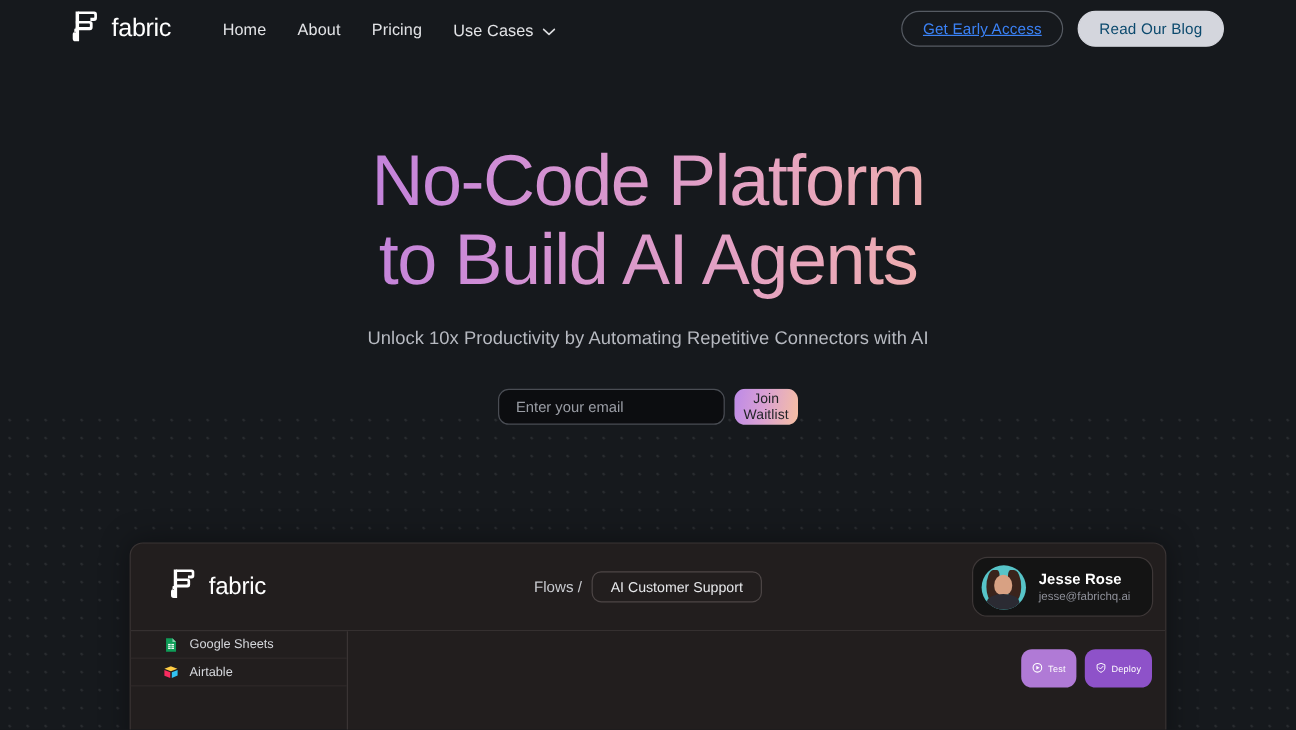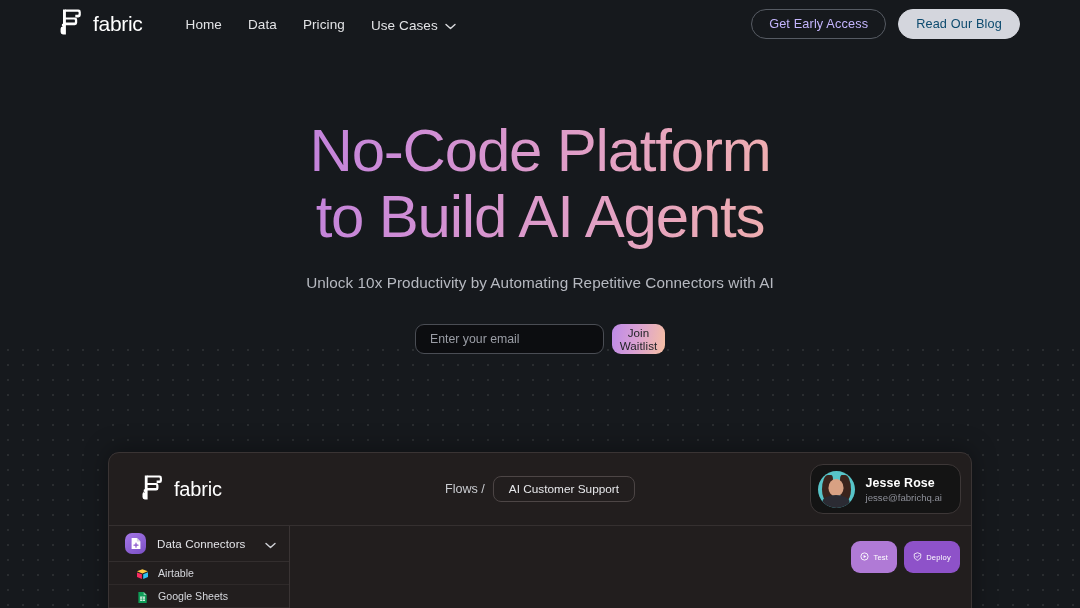--- a/index.html
+++ b/index.html
@@ -93,22 +93,23 @@
     font-size: 12.7px;
     letter-spacing: 0.15px;
     display: flex;
     align-items: center;
     justify-content: center;
     cursor: pointer;
     white-space: nowrap;
   }
   .pill-ghost {
     border: 1px solid #565b63;
-    color: #c4b5fd;
+    color: #3b82f6;
     background: transparent;
+    text-decoration: underline;
   }
   .pill-solid {
     background: #d4d6dd;
     color: #0c4a6e;
     border: 1px solid #d4d6dd;
   }
 
   
   #hero {
     position: absolute;
@@ -397,21 +398,21 @@
           <path d="M5.0 1.6 h2.9 v24.8 h-2.9 a2.4 2.4 0 0 1 -2.4 -2.4 v-3.2 a2.4 2.4 0 0 1 2.4 -2.4 h0.0 v-2.6 h-0.4 a0.7 0.7 0 0 0 -0.7 0.7 v1.9 a0.7 0.7 0 0 0 0.7 0.7 h0.4 z"></path>
           <path d="M5.2 9.4 h11.6 a2.4 2.4 0 0 1 2.4 2.4 v3.0 a2.4 2.4 0 0 1 -2.4 2.4 h-11.6 v-2.6 h11.0 a0.7 0.7 0 0 0 0.7 -0.7 v-1.7 a0.7 0.7 0 0 0 -0.7 -0.7 h-11.0 z"></path>
         </g>
       </svg>
     </span>
     <span class="brand-name">fabric</span>
   </div>
 
   <nav id="nav-links">
     <span class="nav-link">Home</span>
-    <span class="nav-link">Data</span>
+    <span class="nav-link">About</span>
     <span class="nav-link">Pricing</span>
     <span class="nav-link has-caret">
       <span>Use Cases</span>
       <span class="caret">
         <svg width="11" height="7" viewBox="0 0 11 7">
             <path d="M1 1.4 L5.5 5.6 L10 1.4" fill="none" stroke="#d9dadd" stroke-width="1.4" stroke-linecap="round" stroke-linejoin="round"></path>
           </svg>
       </span>
     </span>
   </nav>
@@ -468,57 +469,42 @@
     <div id="flow-crumb">
       <span class="crumb-label">Flows /</span>
       <span id="flow-chip">AI Customer Support</span>
     </div>
   </div>
 
   <div id="app-body">
 
     <div id="app-sidebar">
 
-      <div id="sidebar-head">
-        <span class="connector-badge">
-          <svg width="12" height="13" viewBox="0 0 12 13">
-            <path d="M1.6 1 h5.2 l3.6 3.4 v7.6 h-8.8 z" fill="#ffffff"></path>
-            <path d="M6.9 1 v3.4 h3.5" fill="#d9d9e2"></path>
-            <path d="M6 6.2 v4 M4 8.2 h4" stroke="#8a56cc" stroke-width="1.2" stroke-linecap="round"></path>
-          </svg>
-        </span>
-        <span id="sidebar-head-label">Data Connectors</span>
-        <span>
-          <svg width="11" height="7" viewBox="0 0 11 7">
-              <path d="M1 1.4 L5.5 5.6 L10 1.4" fill="none" stroke="#cfd1d6" stroke-width="1.4" stroke-linecap="round" stroke-linejoin="round"></path>
-            </svg>
-        </span>
-      </div>
-
-      <div class="sb-item">
-        <span class="sb-ico">
-          <svg width="13" height="13" viewBox="0 0 13 13">
-            <path d="M6.4 1.2 L1.0 3.3 L6.4 5.4 L11.8 3.3 Z" fill="#ffcc44"></path>
-            <path d="M7.2 6.2 L12.0 4.3 v4.6 L7.2 10.9 Z" fill="#31c2f2"></path>
-            <path d="M1.0 4.4 L5.9 6.3 v4.7 L1.0 9.1 Z" fill="#f82b60"></path>
-          </svg>
-        </span>
-        <span class="sb-label">Airtable</span>
-      </div>
 
       <div class="sb-item">
         <span class="sb-ico">
           <svg width="13" height="13" viewBox="0 0 13 13">
             <path d="M2.4 0.9 h5.3 l3.0 3.0 v8.2 h-8.3 z" fill="#0f9d58"></path>
             <path d="M7.7 0.9 v3.0 h3.0 z" fill="#87ceac"></path>
             <rect x="4.1" y="5.6" width="4.9" height="4.2" fill="#ffffff"></rect>
             <path d="M4.1 7.0 h4.9 M4.1 8.4 h4.9 M6.5 5.6 v4.2" stroke="#0f9d58" stroke-width="0.6"></path>
           </svg>
         </span>
         <span class="sb-label">Google Sheets</span>
+      </div>
+
+      <div class="sb-item">
+        <span class="sb-ico">
+          <svg width="13" height="13" viewBox="0 0 13 13">
+            <path d="M6.4 1.2 L1.0 3.3 L6.4 5.4 L11.8 3.3 Z" fill="#ffcc44"></path>
+            <path d="M7.2 6.2 L12.0 4.3 v4.6 L7.2 10.9 Z" fill="#31c2f2"></path>
+            <path d="M1.0 4.4 L5.9 6.3 v4.7 L1.0 9.1 Z" fill="#f82b60"></path>
+          </svg>
+        </span>
+        <span class="sb-label">Airtable</span>
       </div>
     </div>
 
     <div id="app-canvas">
       <div id="canvas-actions">
         <div class="canvas-btn btn-test">
           <span class="cb-ico">
             <svg width="9" height="9" viewBox="0 0 10 10">
               <circle cx="5" cy="5" r="4" fill="none" stroke="#ffffff" stroke-width="1"></circle>
               <path d="M4 3.2 L7 5 L4 6.8 Z" fill="#ffffff"></path>

